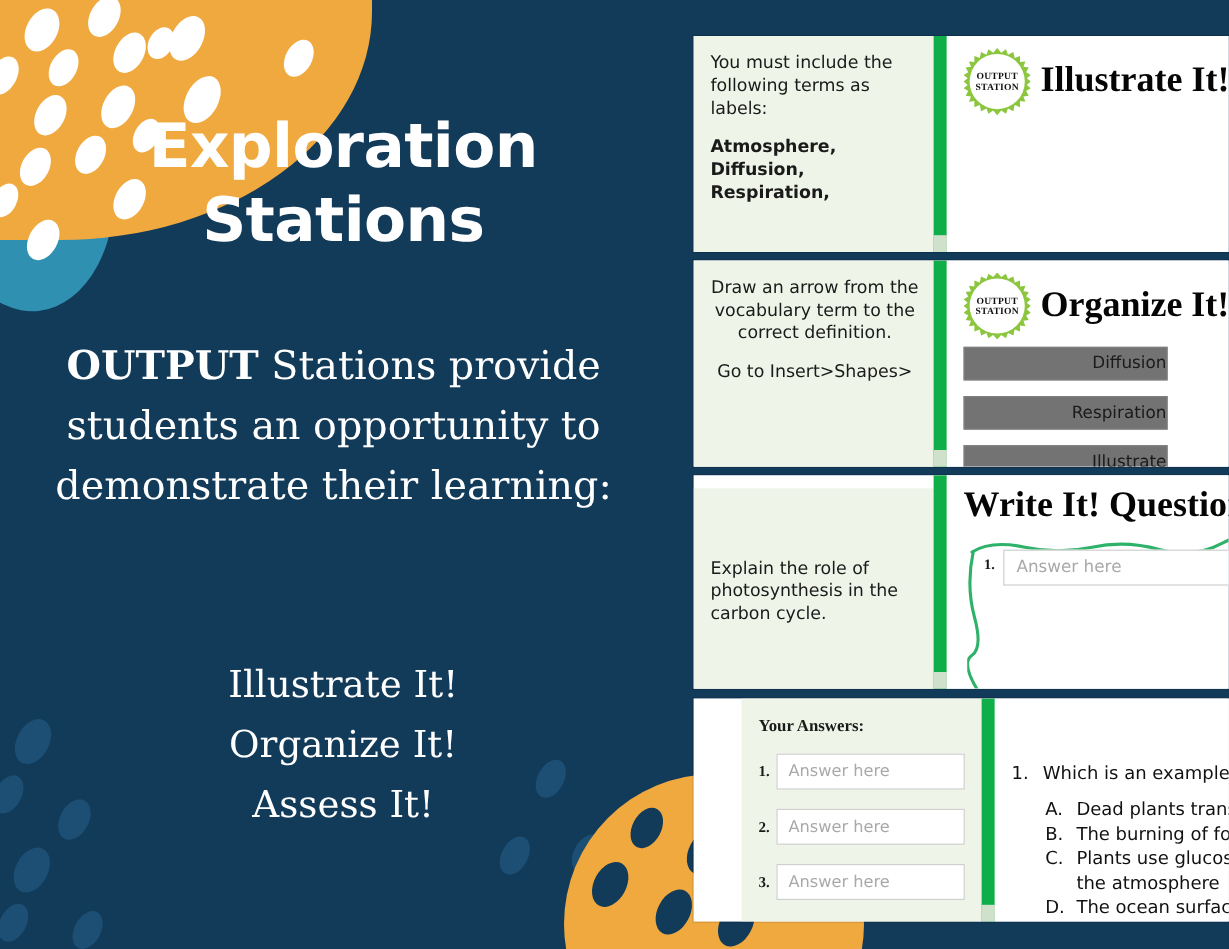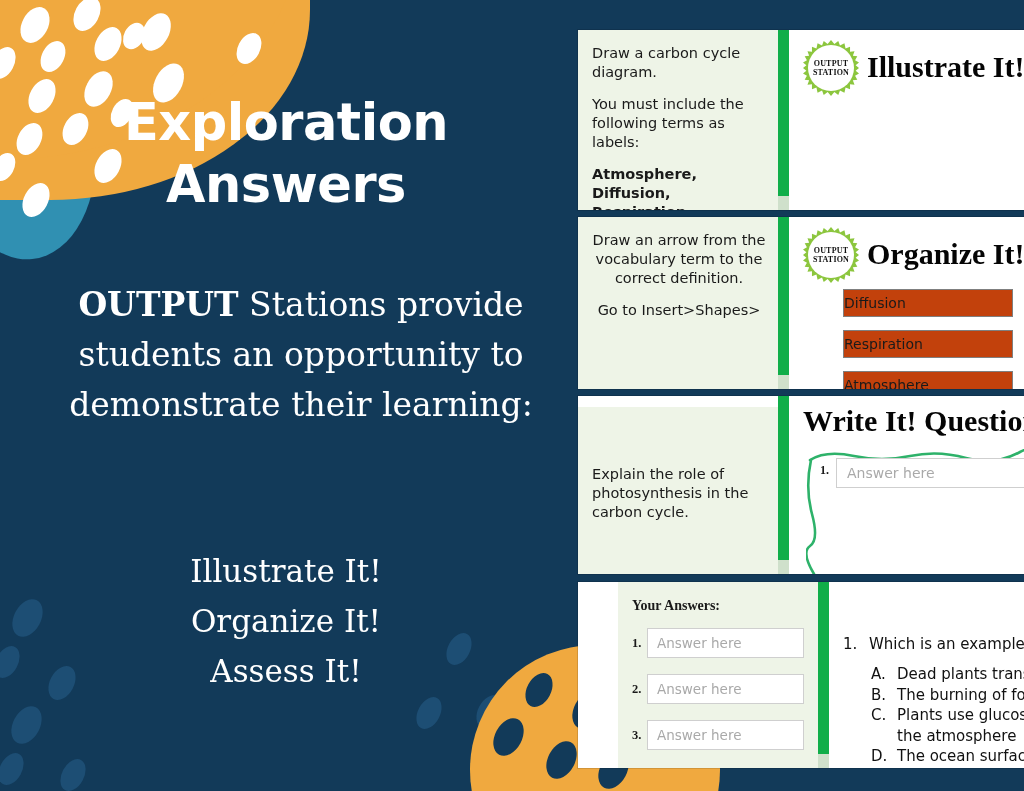--- a/index.html
+++ b/index.html
@@ -41,21 +41,21 @@
   
   .left-col{position:absolute;left:0;top:0;width:572px;height:672px;}
   .title{
     position:absolute;left:0;top:92px;width:572px;
     text-align:center;color:#ffffff;
     font-family:"DejaVu Sans", sans-serif;
     font-weight:700;font-size:51px;line-height:62px;
     letter-spacing:-0.5px;
   }
   .body-copy{
-    position:absolute;left:31px;top:280px;width:540px;
+    position:absolute;left:8px;top:280px;width:540px;
     text-align:center;color:#ffffff;
     font-family:"DejaVu Serif", serif;
     font-size:33px;line-height:50px;
   }
   .body-copy .strong{font-weight:700;}
   .station-list{
     position:absolute;left:16px;top:546px;width:540px;
     text-align:center;color:#ffffff;
     font-family:"DejaVu Serif", serif;
     font-size:31px;line-height:50px;
@@ -112,23 +112,23 @@
     position:absolute;left:78px;top:20px;
     font-family:"Liberation Serif", serif;font-weight:700;
     font-size:30px;line-height:34px;color:#050505;white-space:nowrap;
   }
   .panel-heading.noicon{left:14px;top:8px;font-size:30px;}
 
   
   .chips{position:absolute;left:14px;top:72px;width:180px;}
   .chip{
     box-sizing:border-box;width:170px;height:28px;
-    background:#c2410c;border:1px solid #7f7f7f;
-    margin-bottom:13px;text-align:left;
-    font-family:"DejaVu Sans", sans-serif;font-size:14px;line-height:26px;color:#1a1a1a;margin-left:40px;
+    background:#737373;border:1px solid #7f7f7f;
+    margin-bottom:13px;text-align:right;
+    font-family:"DejaVu Sans", sans-serif;font-size:14px;line-height:26px;color:#1a1a1a;
   }
 
   
   .wavy-box{
     position:absolute;left:17px;top:50px;width:420px;height:128px;
   }
   .wavy-box svg{position:absolute;left:0;top:0;}
   .wline{display:flex;align-items:flex-start;position:absolute;left:14px;top:12px;}
   .wnum{
     font-family:"Liberation Serif", serif;font-weight:700;font-size:12px;
@@ -212,37 +212,36 @@
   <div class="deco dot n" style="left:527px;top:672px;width:24px;height:36px;transform:rotate(28deg);"></div>
   <div class="deco dot n" style="left:574px;top:690px;width:27px;height:40px;transform:rotate(28deg);"></div>
   <div class="deco dot n" style="left:495px;top:717px;width:27px;height:40px;transform:rotate(28deg);"></div>
   <div class="deco dot n" style="left:548px;top:740px;width:27px;height:40px;transform:rotate(28deg);"></div>
   <div class="deco dot n" style="left:600px;top:750px;width:27px;height:40px;transform:rotate(28deg);"></div>
   <div class="deco dot n" style="left:610px;top:660px;width:22px;height:33px;transform:rotate(28deg);"></div>
 
   <div class="left-col">
     <div class="title">
       <div>Exploration</div>
-      <div>Answers</div>
+      <div>Stations</div>
     </div>
 
     <div class="body-copy"><span class="strong">OUTPUT</span><span> Stations provide students an opportunity to demonstrate their learning:</span></div>
 
     <div class="station-list">
       <div>Illustrate It!</div>
       <div>Organize It!</div>
       <div>Assess It!</div>
     </div>
   </div>
 
   <div class="panels">
 
     <div class="panel p1">
       <div class="p-left">
-        <p>Draw a carbon cycle diagram.</p>
         <p>You must include the following terms as labels:</p>
         <p class="b">Atmosphere, Diffusion, Respiration,</p>
       </div>
       <div class="green-bar"></div>
       <div class="p-right">
         <div class="badge">
           <div class="star"></div>
           <div class="inner">
             <span>OUTPUT</span>
             <span>STATION</span>
@@ -263,21 +262,21 @@
           <div class="star"></div>
           <div class="inner">
             <span>OUTPUT</span>
             <span>STATION</span>
           </div>
         </div>
         <div class="panel-heading">Organize It!</div>
         <div class="chips">
           <div class="chip">Diffusion</div>
           <div class="chip">Respiration</div>
-          <div class="chip">Atmosphere</div>
+          <div class="chip">Illustrate</div>
         </div>
       </div>
     </div>
 
     <div class="panel p3">
       <div class="p-left" style="display:flex;align-items:center;margin-top:11px;">
         <p>Explain the role of photosynthesis in the carbon cycle.</p>
       </div>
       <div class="green-bar"></div>
       <div class="p-right">

